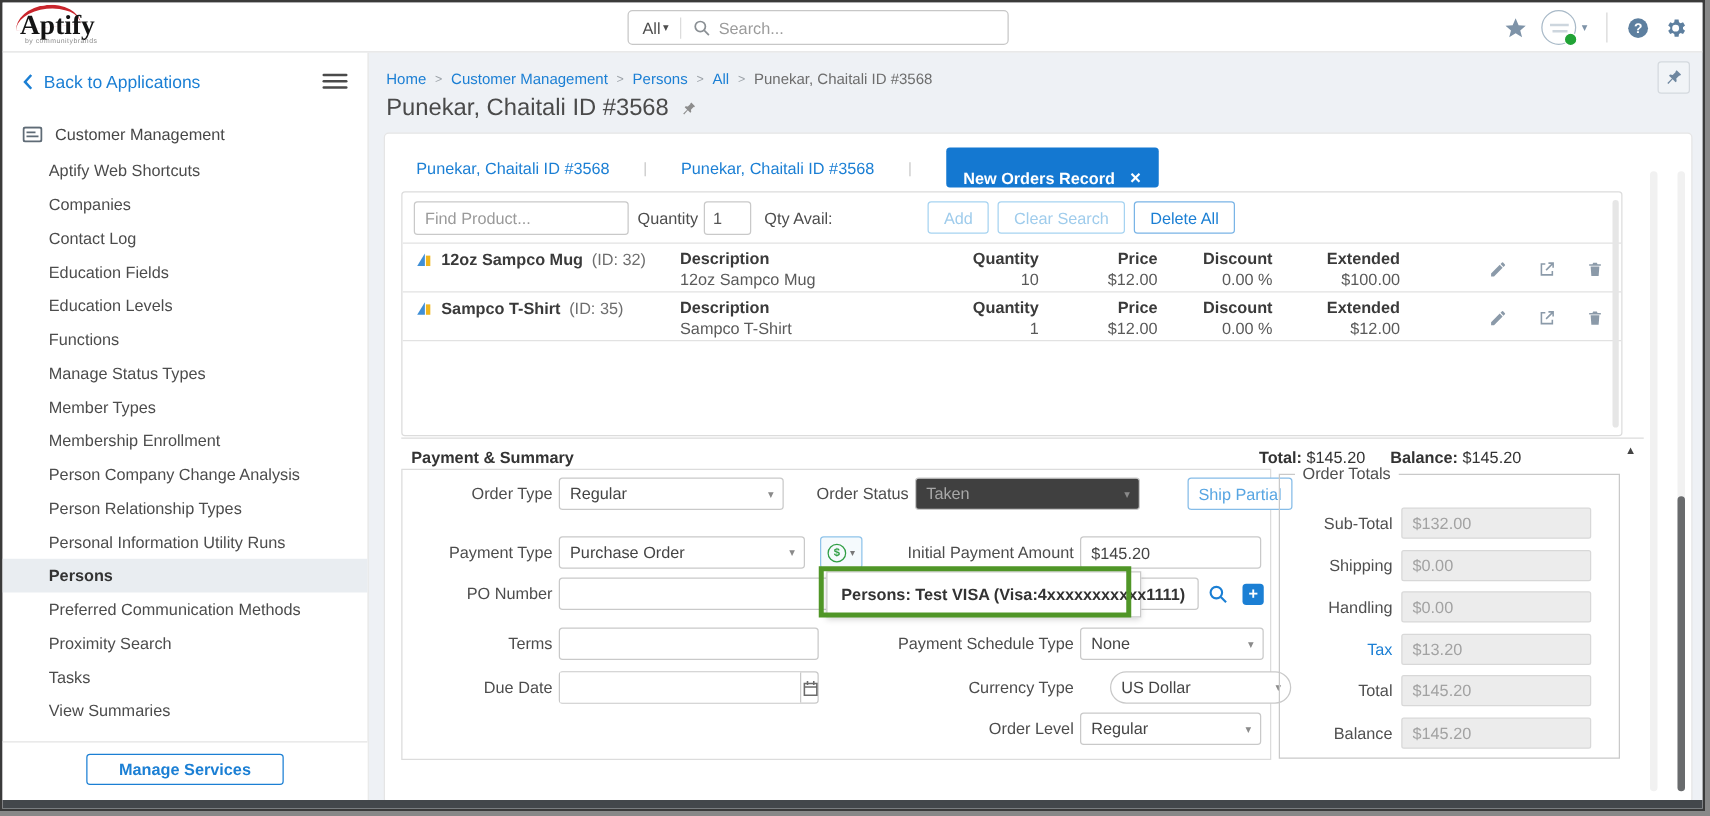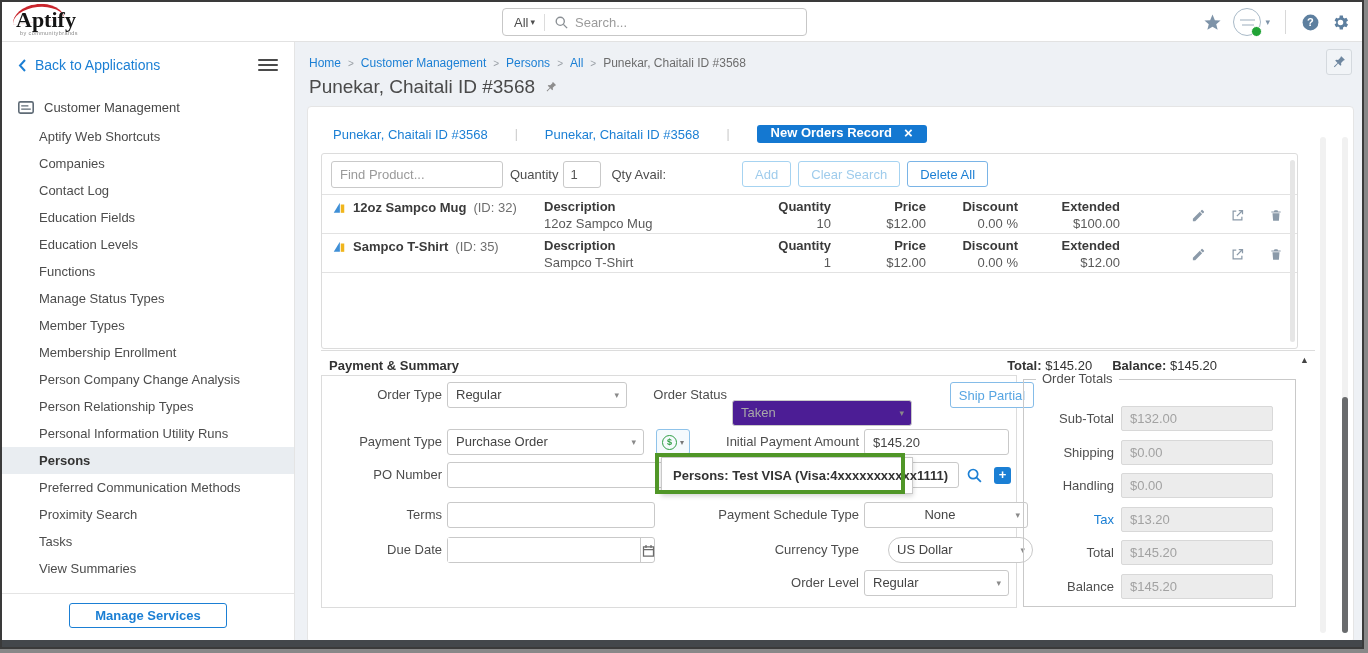--- a/index.html
+++ b/index.html
@@ -49,21 +49,21 @@
   .pin-btn { position:absolute; right:10px; top:7px; width:26px; height:26px; background:#f1f4f7; border:1px solid #d4d9de; border-radius:3px; display:flex; align-items:center; justify-content:center; cursor:pointer; }
   .page-title-row { position:absolute; left:14px; top:34px; display:flex; align-items:center; gap:10px; }
   .page-title { font-size:19px; color:#4a4a4a; }
 
   .card { position:absolute; left:12px; top:64px; width:1047px; height:537px; background:#fff; border:1px solid #e5e5e5; border-radius:4px; }
 
   
   .tabs-row { position:absolute; left:25px; top:13px; height:28px; display:flex; align-items:center; }
   .tab-link { color:#1b7fd4; font-size:13px; cursor:pointer; }
   .tab-sep { color:#c8c8c8; font-size:12px; margin:0 27px; }
-  .tab-pill { display:flex; align-items:flex-start; gap:12px; background:#1478d1; color:#fff; font-size:13px; font-weight:bold; height:18px; padding:0 14px; border-radius:3px; cursor:pointer; }
+  .tab-pill { display:flex; align-items:flex-end; gap:12px; background:#1478d1; color:#fff; font-size:13px; font-weight:bold; height:32px; padding:0 14px; border-radius:3px; cursor:pointer; }
   .tab-close { font-size:15px; font-weight:bold; line-height:1; cursor:pointer; }
 
   
   .order-box { position:absolute; left:13px; top:46px; width:977px; height:196px; border:1px solid #dcdcdc; border-radius:3px; overflow:hidden; }
   .find-row { display:flex; align-items:center; padding:7px 9px; height:41px; border-bottom:1px solid #e2e2e2; }
   .find-input { width:172px; height:27px; border:1px solid #c9c9c9; border-radius:3px; padding:0 8px; font-size:13px; color:#555; font-family:"Liberation Sans", sans-serif; outline:0; }
   .find-input::placeholder { color:#9a9a9a; }
   .qty-label { font-size:13px; color:#4d4d4d; margin-left:7px; }
   .qty-input { width:38px; height:27px; border:1px solid #c9c9c9; border-radius:3px; padding:0 6px; font-size:13px; color:#555; margin-left:5px; outline:0; }
   .qtyavail-label { font-size:13px; color:#4d4d4d; margin-left:10px; }
@@ -95,21 +95,21 @@
   .ps-totals { position:absolute; right:98px; top:0; line-height:29px; display:flex; gap:20px; font-size:13px; color:#333; }
   .ps-lab { font-weight:bold; }
   .ps-caret { position:absolute; right:6px; top:4px; font-size:9px; color:#444; cursor:pointer; }
 
   
   .form-panel { position:absolute; left:13px; top:268px; width:696px; height:233px; border:1px solid #dcdcdc; }
   .frow { position:absolute; left:0; width:100%; height:26px; }
   .flab { position:absolute; font-size:13px; color:#4d4d4d; text-align:right; line-height:26px; white-space:nowrap; }
   .sel { position:absolute; height:26px; border:1px solid #c9c9c9; border-radius:3px; background:#fff; font-size:13px; color:#444; line-height:24px; padding:0 20px 0 8px; cursor:pointer; white-space:nowrap; overflow:hidden; }
   .sel-caret { position:absolute; right:7px; top:0; font-size:9px; color:#8a8a8a; line-height:24px; }
-  .sel.disabled { background:#4c1d95; color:#a8a8a8; cursor:default;margin-top:18px; }
+  .sel.disabled { background:#404040; color:#a8a8a8; cursor:default; }
   .inp { position:absolute; height:26px; border:1px solid #c9c9c9; border-radius:3px; background:#fff; font-size:13px; color:#444; padding:0 8px; font-family:"Liberation Sans", sans-serif; outline:0; }
   .ship-btn { position:absolute; left:628px; top:0; width:84px; height:26px; border:1px solid #85bce8; border-radius:3px; color:#57a5e2; background:#fff; font-size:13px; cursor:pointer; }
   .dollar-btn { position:absolute; left:334px; top:0; width:34px; height:26px; border:1px solid #8fc3ea; border-radius:3px; background:#f5fafd; display:flex; align-items:center; justify-content:center; gap:3px; cursor:pointer; }
   .dollar-circle { width:15px; height:15px; border-radius:50%; border:1.5px solid #2f9e44; color:#2f9e44; font-size:9px; font-weight:bold; display:flex; align-items:center; justify-content:center; }
   .dbtn-caret { font-size:8px; color:#777; }
   .mini-icon { position:absolute; top:5px; cursor:pointer; display:flex; }
   .plus-btn { position:absolute; left:672px; top:5px; width:17px; height:17px; background:#1b7fd4; border-radius:3px; color:#fff; font-size:13px; font-weight:bold; line-height:16px; text-align:center; cursor:pointer; }
   .date-group { position:absolute; left:125px; top:0; width:208px; height:26px; border:1px solid #c9c9c9; border-radius:3px; display:flex; background:#fff; }
   .date-inp { flex:1; border:0; outline:0; padding:0 8px; font-size:13px; }
   .date-addon { width:28px; border-left:1px solid #c9c9c9; display:flex; align-items:center; justify-content:center; cursor:pointer; }
@@ -431,21 +431,21 @@
           <span class="plus-btn">+</span>
         </div>
 
         <div class="pm-tooltip">Persons: Test VISA (Visa:4xxxxxxxxxxx1111)</div>
         <div class="green-box"></div>
 
         <div class="frow" style="top:126px;">
           <span class="flab" style="left:0;width:120px;">Terms</span>
           <input class="inp" style="left: 125px; width: 208px;">
           <span class="flab" style="left:392px;width:145px;">Payment Schedule Type</span>
-          <span class="sel" style="left:542px;width:164px;text-align:center;"><span>None</span><span class="sel-caret">▾</span></span>
+          <span class="sel" style="left:542px;width:147px;"><span>None</span><span class="sel-caret">▾</span></span>
         </div>
 
         <div class="frow" style="top:161px;">
           <span class="flab" style="left:0;width:120px;">Due Date</span>
           <span class="date-group">
             <input class="date-inp" style="">
             <span class="date-addon">
               <svg width="15" height="15" viewBox="0 0 24 24">
                   <path fill="none" stroke="#6b6b6b" stroke-width="2" d="M4 6h16v15H4zM4 10.5h16M8 3v5M16 3v5"></path>
                 </svg>

